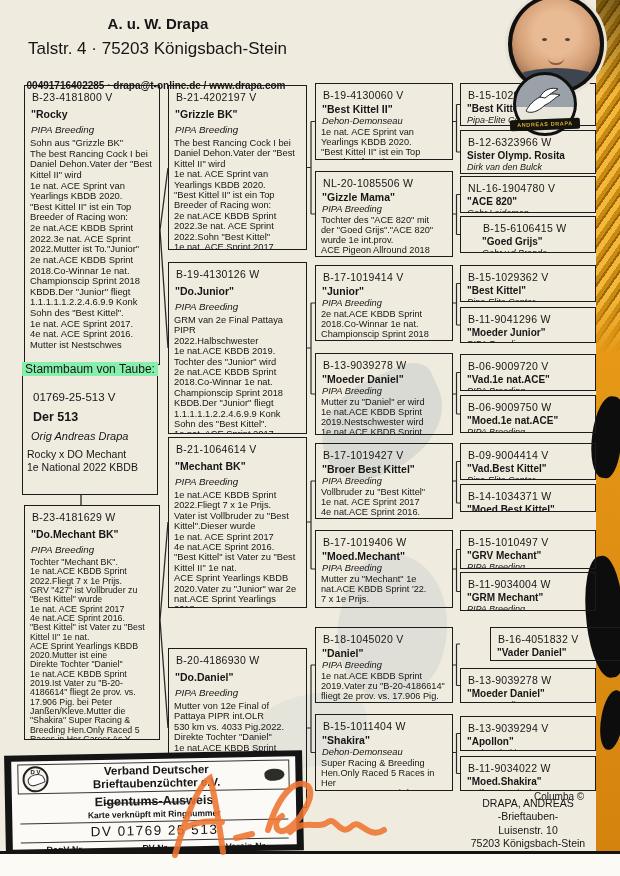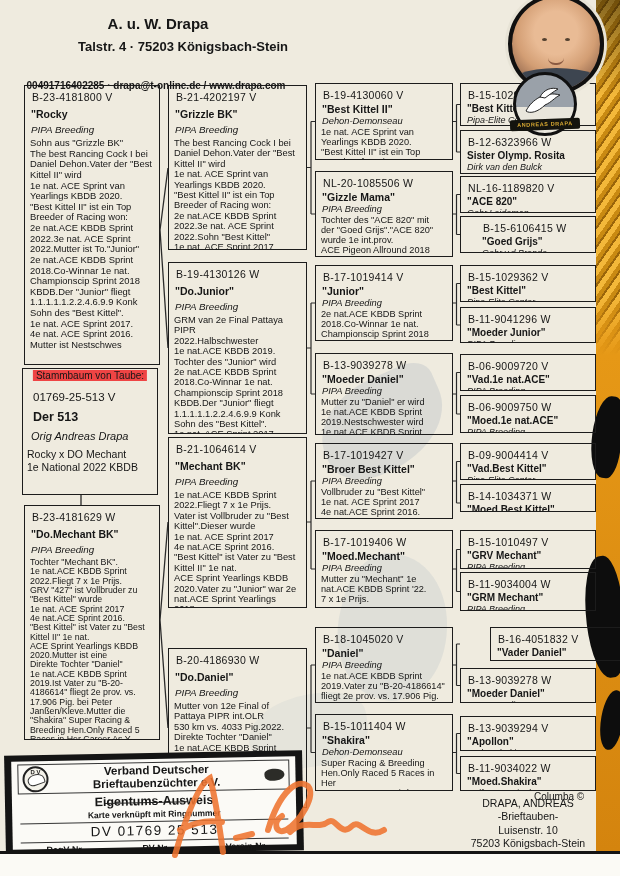--- a/index.html
+++ b/index.html
@@ -1,21 +1,21 @@
 <!DOCTYPE html>
 <html><head>
 <meta charset="utf-8">
 <style>
   html,body{margin:0;padding:0;}
   body{width:620px;height:876px;position:relative;overflow:hidden;
        background:#efebdf;font-family:"Liberation Sans",sans-serif;color:#161616;}
   .abs{position:absolute;}
   
   .hdr-name{top:15px;left:58px;width:200px;text-align:center;font-size:15px;font-weight:bold;}
-  .hdr-addr{top:39px;left:28px;width:260px;text-align:right;font-size:13px;font-weight:bold;}
+  .hdr-addr{top:39px;left:28px;width:260px;text-align:left;font-size:17px;font-weight:normal;}
   .hdr-contact{top:60px;left:16px;width:280px;text-align:center;font-size:10px;font-weight:bold;margin-top:20px;}
   
   .pbox{position:absolute;border:1.4px solid #1c1c1c;padding:4px 5px;overflow:hidden;
         box-sizing:border-box;z-index:2;background:transparent;}
   .ring{font-size:10.5px;letter-spacing:.3px;margin:1px 0 5px 2px;}
   .pname{font-size:10.5px;font-weight:bold;margin:0 0 4px 1px;}
   .breeder{font-size:9.8px;font-style:italic;margin:0 0 3px 1px;}
   .pbody{font-size:9.3px;line-height:1.12;white-space:pre-line;}
   .g1 .pbody{font-size:9.4px;line-height:1.13;}
   .dense .pbody{font-size:8.8px;line-height:1.06;}
@@ -23,21 +23,21 @@
   .g4 .pname{margin-bottom:1px;font-size:10px;}
   .g4 .breeder{font-size:9px;}
   .g3 .ring{margin-bottom:2px;}
   .g3 .pname{margin-bottom:1px;}
   .g3 .breeder{margin-bottom:1px;font-size:9.3px;}
   .g3 .pbody{font-size:9.2px;line-height:1.1;}
   
   .subject{position:absolute;left:22px;top:368px;width:136px;height:127px;
            border:1.4px solid #1c1c1c;z-index:2;box-sizing:border-box;}
   .subject-legend{position:absolute;top:-7px;left:50%;transform:translateX(-50%);
-           background:#ef4444;padding:0 3px;font-size:10px;white-space:nowrap;margin-top:8px;}
+           background:#86efac;padding:0 3px;font-size:12px;white-space:nowrap;}
   .subj-ring{margin:22px 0 0 10px;font-size:11.5px;}
   .subj-name{margin:7px 0 0 10px;font-size:12.5px;font-weight:bold;}
   .subj-orig{margin:6px 0 0 8px;font-size:11px;font-style:italic;}
   .subj-par{margin:6px 0 0 4px;font-size:10.5px;}
   .subj-ach{margin:1px 0 0 4px;font-size:10.5px;}
   
   .stripe{left:596px;top:0;width:24px;height:852px;z-index:1;
      background:
        linear-gradient(180deg, rgba(25,20,5,.5) 0px, rgba(25,20,5,0) 95px),
        linear-gradient(180deg, rgba(230,152,22,0) 295px, #e69816 355px, #d4840e 852px),
@@ -338,21 +338,21 @@
   <div class="ring">B-15-1029360 V</div>
   <div class="pname">"Best Kittel"</div>
   <div class="breeder">Pipa-Elite Center</div>
 </div>
 <div class="pbox g4" style="left:460px;top:130px;width:136px;height:44px;">
   <div class="ring">B-12-6323966 W</div>
   <div class="pname">Sister Olymp. Rosita</div>
   <div class="breeder">Dirk van den Bulck</div>
 </div>
 <div class="pbox g4" style="left:460px;top:176px;width:136px;height:37px;">
-  <div class="ring">NL-16-1189820 V</div>
+  <div class="ring">NL-16-1904780 V</div>
   <div class="pname">"ACE 820"</div>
   <div class="breeder">Gebr.Leideman</div>
 </div>
 <div class="pbox g4" style="left:460px;top:216px;width:136px;height:37px;padding-left:20px;">
   <div class="ring">B-15-6106415 W</div>
   <div class="pname">"Goed Grijs"</div>
   <div class="breeder">Gebr.v.d.Brande</div>
 </div>
 <div class="pbox g4" style="left:460px;top:265px;width:136px;height:37px;">
   <div class="ring">B-15-1029362 V</div>

